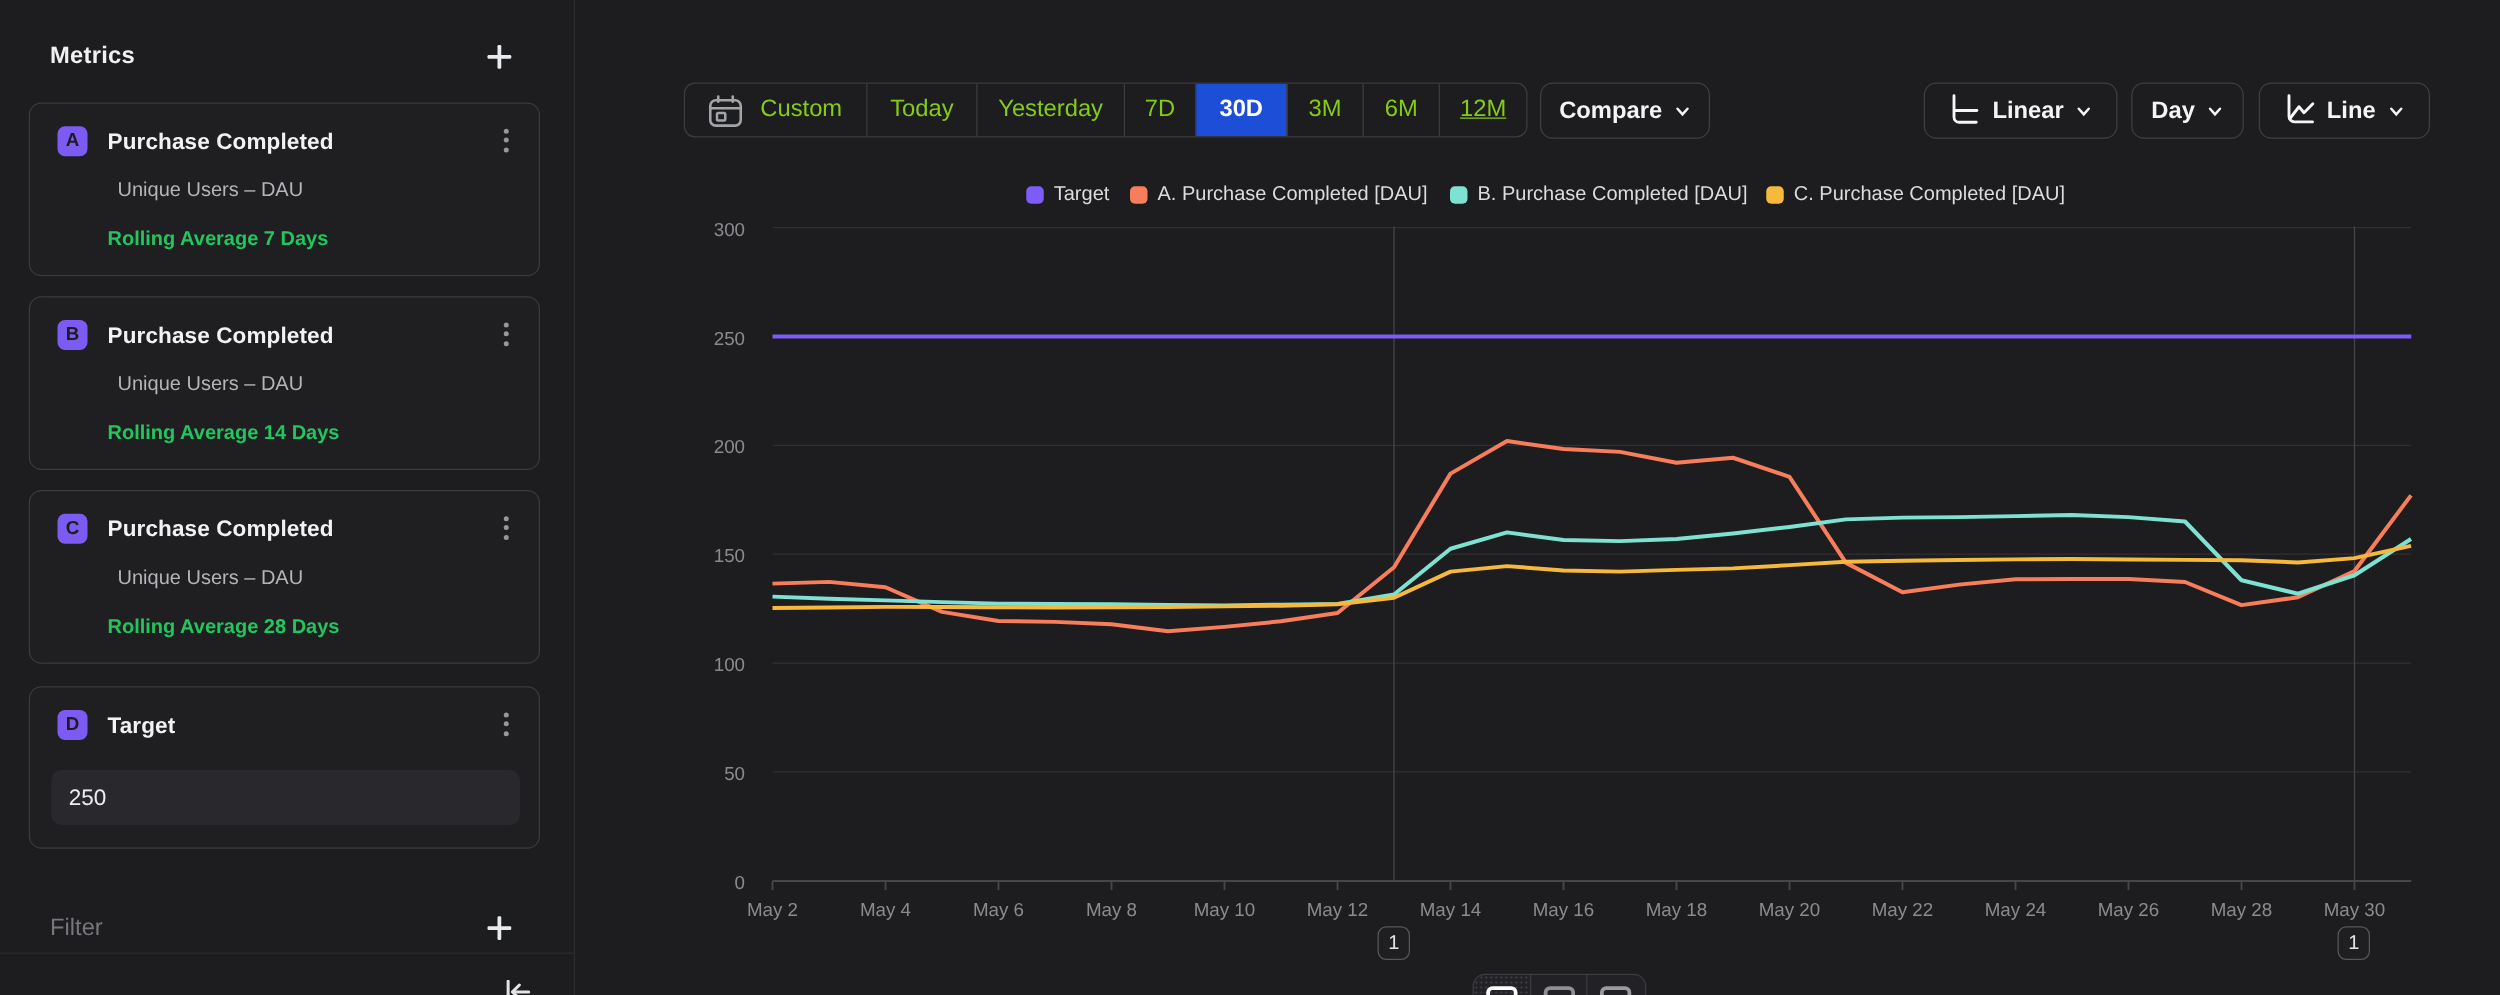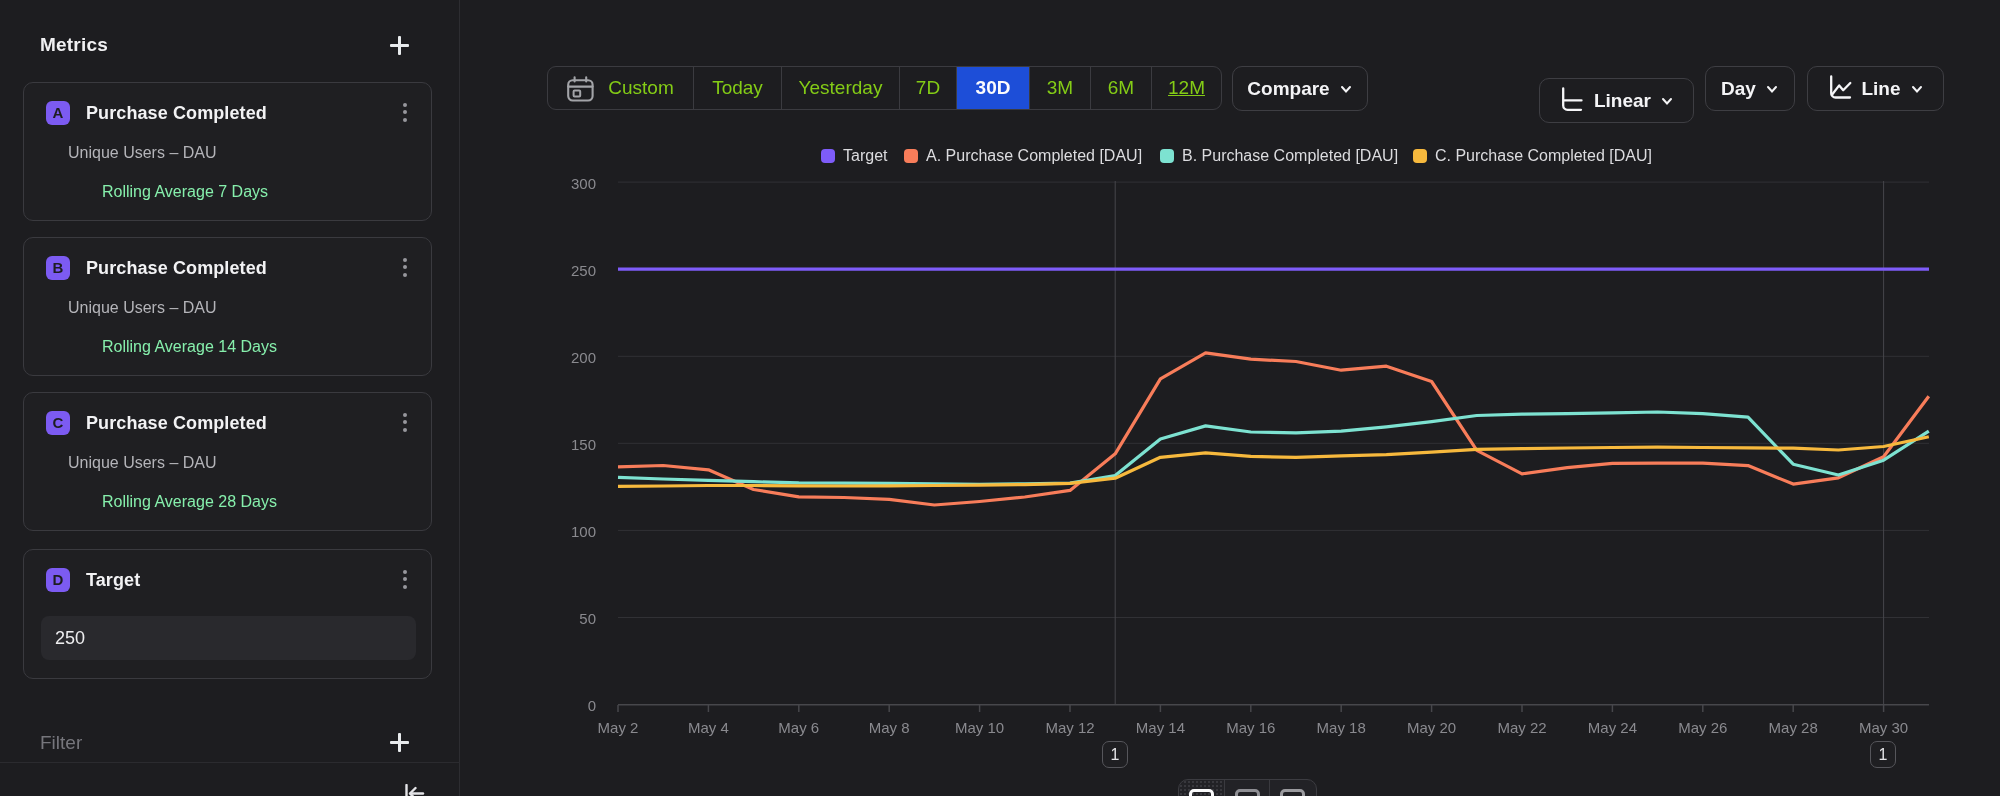--- a/index.html
+++ b/index.html
@@ -5,22 +5,22 @@
 * { margin:0; padding:0; box-sizing:border-box; }
 html,body { width:2000px; height:796px; background:#1d1d20; font-family:"Liberation Sans", sans-serif; overflow:hidden; position:relative; }
 .abs { position:absolute; }
 
 
 #sidebar { position:absolute; left:0; top:0; width:460px; height:796px; border-right:1px solid #2d2d31; }
 .sb-head { position:absolute; left:40px; top:34px; font-size:19px; font-weight:bold; color:#f0f0f2; letter-spacing:0.2px; }
 .card { position:absolute; left:23px; width:409px; border:1px solid #3a3a3f; border-radius:10px; background:#1f1f22; }
 .badge { position:absolute; left:22px; top:18px; width:24px; height:24px; border-radius:6px; background:#7c5bf2; color:#1d1d20; font-size:15px; font-weight:bold; text-align:center; line-height:24px; }
 .ctitle { position:absolute; left:62px; top:20px; font-size:18px; font-weight:bold; color:#f2f2f4; letter-spacing:0.1px; }
-.csub1 { position:absolute; left:44px; top:61px; font-size:16px; color:#b4b4b9; }
-.csub2 { position:absolute; left:78px; top:100px; font-size:16px; color:#86efac; }
+.csub1 { position:absolute; left:70px; top:61px; font-size:16px; color:#b4b4b9; }
+.csub2 { position:absolute; left:62px; top:100px; font-size:16px; color:#22c55e;font-weight:bold; }
 .kebab { position:absolute; right:18px; top:16px; width:16px; height:30px; }
 .kebab i { display:block; width:4px; height:4px; border-radius:50%; background:#97979c; margin:3.5px auto 0; }
 .sb-filter { position:absolute; left:40px; top:732px; font-size:19px; font-weight:normal; color:#76767c; }
 .plus { position:absolute; width:19px; height:19px; }
 .plus:before { content:""; position:absolute; left:0; top:8px; width:19px; height:2.6px; background:#e8ebed; border-radius:1px; }
 .plus:after { content:""; position:absolute; left:8px; top:0; width:2.6px; height:19px; background:#e8ebed; border-radius:1px; }
 .sb-footline { position:absolute; left:0; top:762px; width:460px; height:1px; background:#2b2b2f; }
 .input { position:absolute; left:17px; top:66px; width:375px; height:44px; background:#29292d; border-radius:8px; color:#ededef; font-size:18px; line-height:44px; padding-left:14px; }
 
 
@@ -195,21 +195,21 @@
   <div class="s" style="width:61px;">3M</div>
   <div class="s" style="width:61px;">6M</div>
   <div class="s" style="width:69px;text-decoration:underline;">12M</div>
 </div>
 
 <div class="btn" style="left:1232px; width:136px;">Compare
   <svg width="14" height="14" viewBox="0 0 14 14" fill="none" stroke="#f4f4f6" stroke-width="2" stroke-linecap="round">
       <path d="M3 5 L7 9.5 L11 5"></path>
     </svg>
 </div>
-<div class="btn" style="left:1539px; width:155px;margin-top:12px;">
+<div class="btn" style="left:1539px; width:155px;">
   <svg width="26" height="27" viewBox="0 0 26 27" fill="none" stroke="#f6f6f8" stroke-width="2.3" stroke-linecap="round">
       <path d="M4.2 1.5 V18.5 a4.3 4.3 0 0 0 4.3 4.3 H22"></path>
       <path d="M5.2 13.4 H22.5"></path>
     </svg>
   Linear
   <svg width="14" height="14" viewBox="0 0 14 14" fill="none" stroke="#f4f4f6" stroke-width="2" stroke-linecap="round">
       <path d="M3 5 L7 9.5 L11 5"></path>
     </svg>
 </div>
 <div class="btn" style="left:1705px; width:90px;">Day

